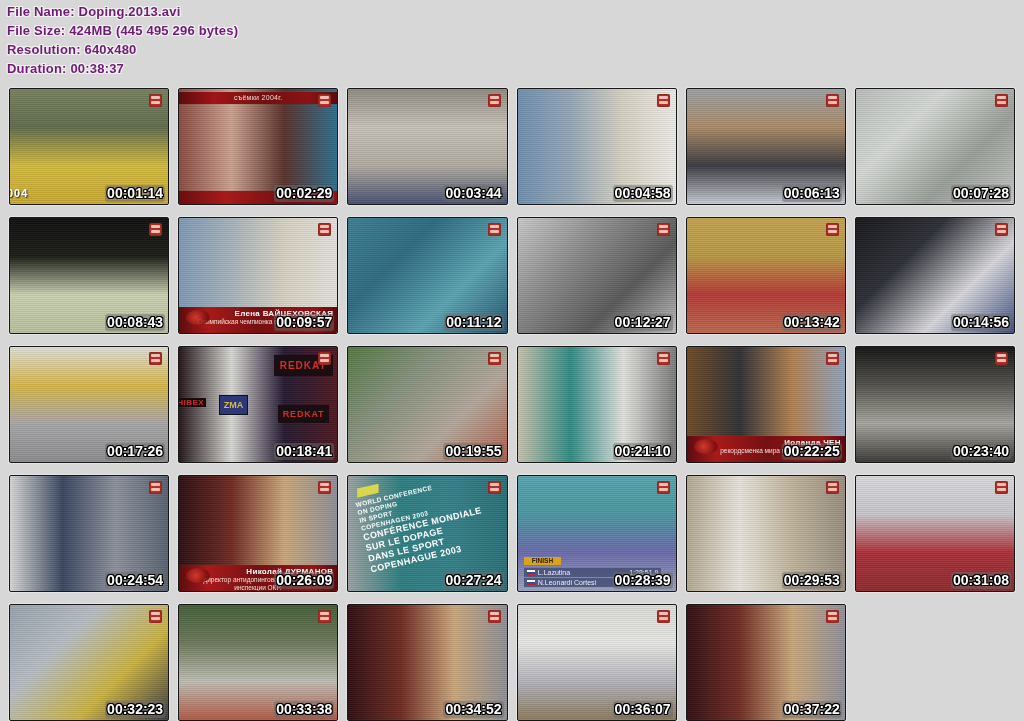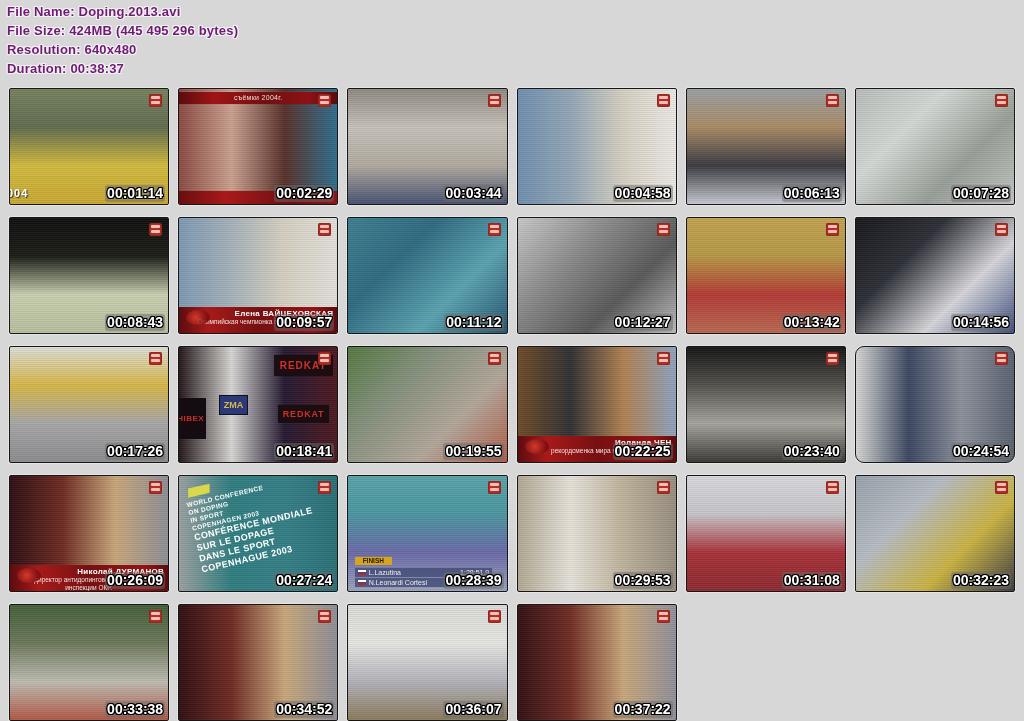--- a/index.html
+++ b/index.html
@@ -81,21 +81,21 @@
   .banner::before{
     content:"";position:absolute;top:-2px;left:20px;width:22px;height:9px;
     background:#d8d84a;transform:skewX(-12deg);
   }
   .banner .sm{font-size:6.5px;line-height:8px;letter-spacing:.4px;opacity:.95;}
   .banner .bg{font-size:9px;line-height:11px;letter-spacing:.4px;}
   .banner .bg:first-of-type{margin-top:5px;}
   
   .products{position:absolute;inset:0;z-index:2;}
   .products span{position:absolute;font-weight:bold;display:block;}
-  .products span:nth-of-type(1){left:-4px;top:44%;background:#140c10;color:#c83028;font-size:8px;padding:16px 2px;letter-spacing:.5px;}
+  .products span:nth-of-type(1){left:-4px;top:44%;background:#140c10;color:#c83028;font-size:8px;padding:0 2px;letter-spacing:.5px;}
   .products span:nth-of-type(2){left:25%;top:42%;background:#2c3878;color:#d8b84a;font-size:9px;padding:4px 4px;border:1px solid #101018;}
   .products span:nth-of-type(3){right:3%;top:7%;background:#1a0e12;color:#d03028;font-size:10px;padding:5px 6px;letter-spacing:1px;}
   .products span:nth-of-type(4){right:5%;top:50%;background:#1a0e12;color:#d03028;font-size:9px;padding:4px 5px;letter-spacing:.8px;}
   
   .results{position:absolute;left:4%;right:9%;bottom:4px;z-index:3;}
   .results .finish{
     display:inline-block;background:#d8a41e;color:#29200a;font-weight:bold;
     font-size:6.5px;line-height:8px;padding:0 8px;margin-bottom:1px;
   }
   .results .rrow{
@@ -248,41 +248,49 @@
     <span class="time">00:18:41</span>
   </figure>
     <figure class="thumb" style="background: linear-gradient(135deg, rgb(84, 120, 66), rgb(132, 144, 124), rgb(178, 166, 154), rgb(176, 94, 72));">
 
     <span class="logo">
         <i></i>
         <i></i>
       </span>
     <span class="time">00:19:55</span>
   </figure>
+    <figure class="thumb" style="background: linear-gradient(90deg, rgb(199, 192, 172), rgb(47, 139, 132), rgb(224, 224, 220), rgb(122, 122, 122));">
+
+    <span class="logo">
+        <i></i>
+        <i></i>
+      </span>
+    <span class="time">00:21:10</span>
+  </figure>
     <figure class="thumb" style="background: linear-gradient(90deg, rgb(110, 74, 38), rgb(48, 48, 52), rgb(176, 128, 80), rgb(142, 162, 188));">
 
     <div class="cap-bottom">
       <div class="l1">Иоланда ЧЕН</div>
       <div class="l2">рекордсменка мира по</div>
     </div>
     <span class="logo">
         <i></i>
         <i></i>
       </span>
     <span class="time">00:22:25</span>
   </figure>
     <figure class="thumb" style="background: linear-gradient(rgb(20, 20, 20), rgb(82, 81, 75), rgb(165, 164, 157), rgb(58, 57, 52));">
 
     <span class="logo">
         <i></i>
         <i></i>
       </span>
     <span class="time">00:23:40</span>
   </figure>
-    <figure class="thumb" style="background: linear-gradient(90deg, rgb(214, 214, 210), rgb(58, 70, 96), rgb(140, 144, 154), rgb(88, 98, 112)); border-radius: 9px;">
+    <figure class="thumb" style="background: linear-gradient(90deg, rgb(214, 214, 210), rgb(58, 70, 96), rgb(140, 144, 154), rgb(88, 98, 112));">
 
     <span class="logo">
         <i></i>
         <i></i>
       </span>
     <span class="time">00:24:54</span>
   </figure>
     <figure class="thumb" style="background: linear-gradient(90deg, rgb(46, 14, 18), rgb(110, 42, 34), rgb(200, 166, 122), rgb(142, 142, 150));">
 
     <div class="cap-bottom">

